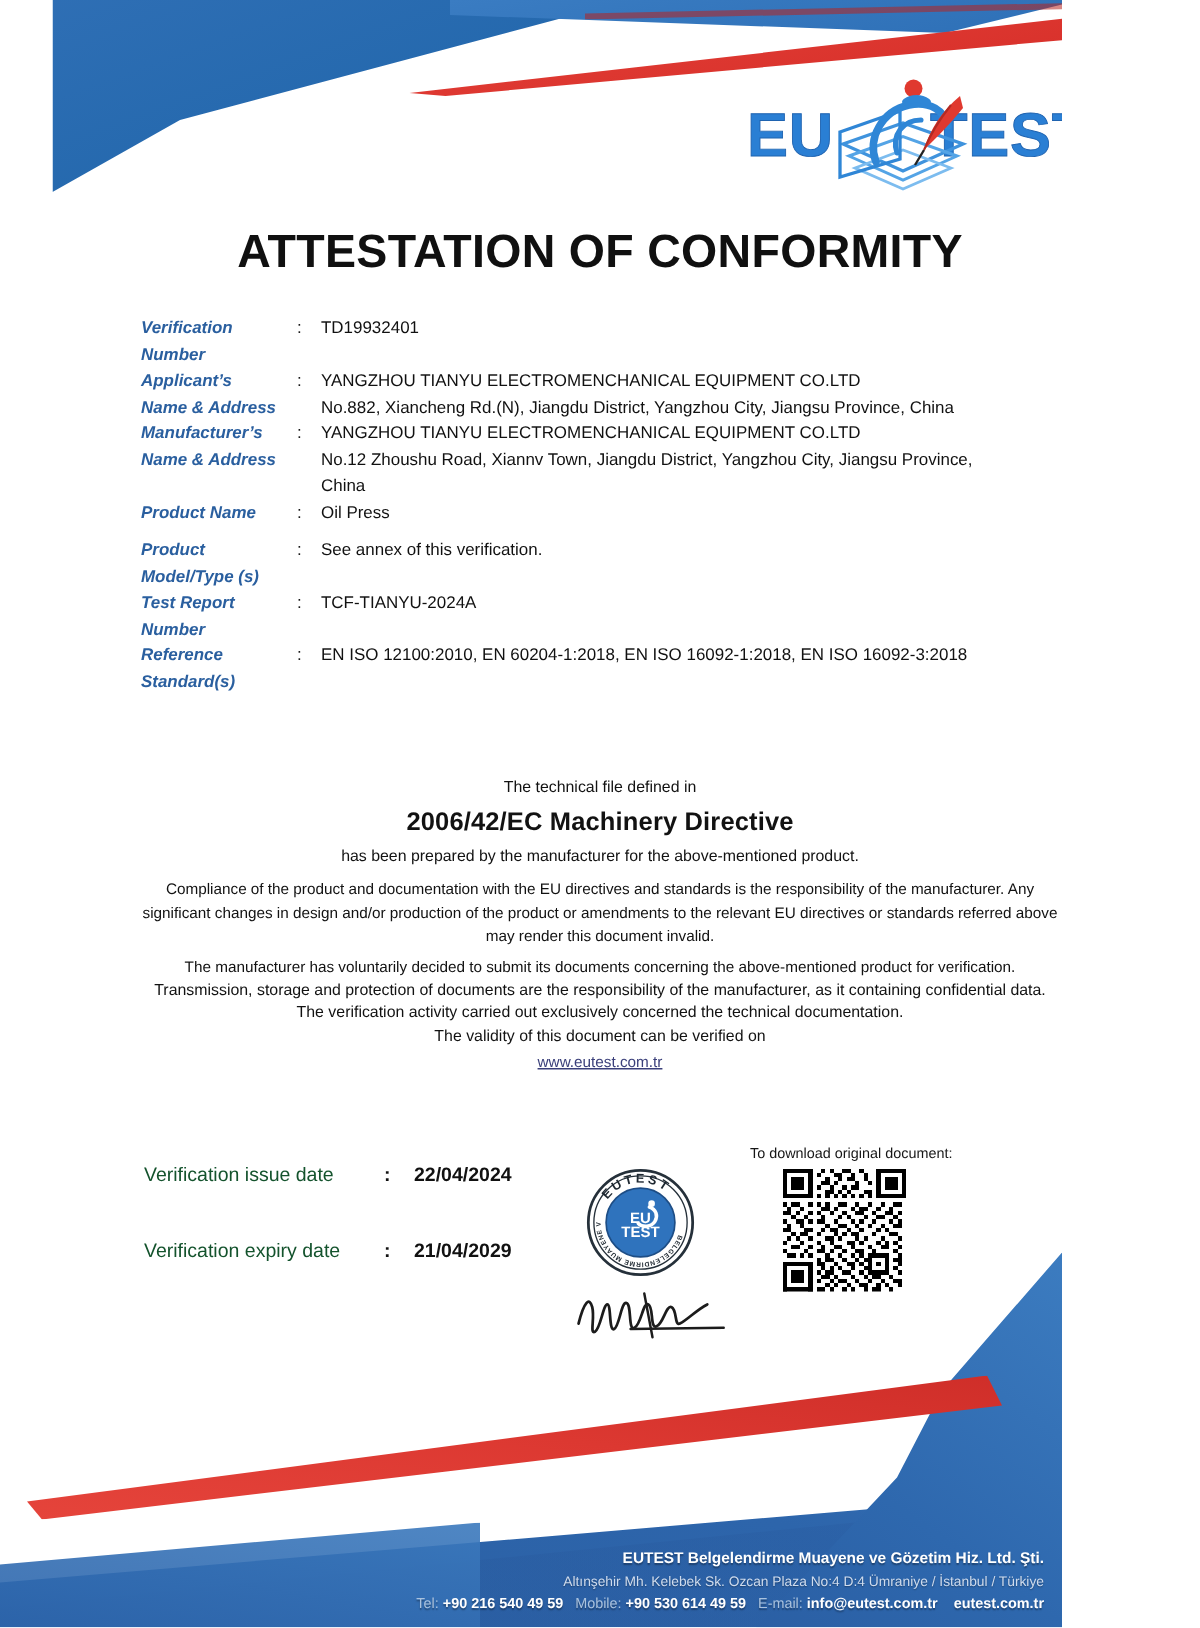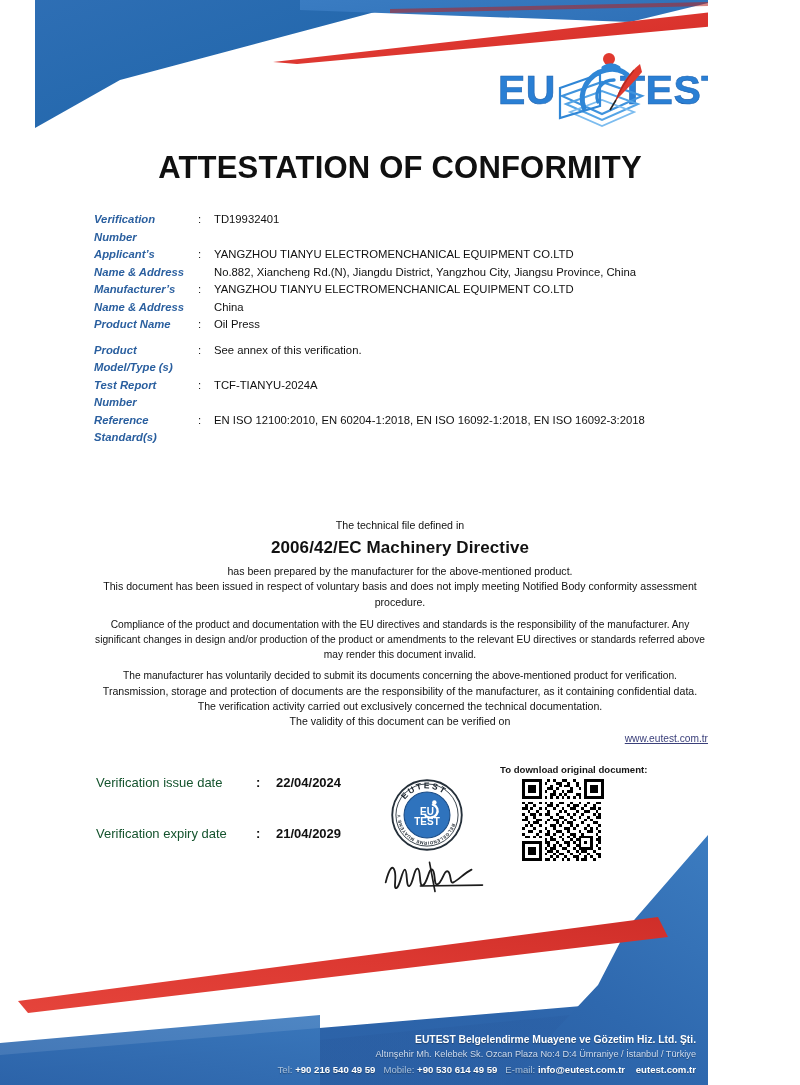--- a/index.html
+++ b/index.html
@@ -122,41 +122,41 @@
   }
   .st-line { font-size: 10.6px; line-height: 15.2px; }
   .st-directive {
     font-size: 17px; font-weight: bold; line-height: 26px;
     letter-spacing: .1px; margin: 2px 0 3px;
   }
   .st-para { font-size: 10.2px; line-height: 15.2px; margin-top: 7px; }
   .st-para2 { font-size: 10.2px; line-height: 15.2px; margin-top: 6px; }
   .st-link {
     font-size: 10.2px; line-height: 15.2px; margin-top: 2px;
-    color: #3a3f7a; text-decoration: underline; text-align: right;
+    color: #3a3f7a; text-decoration: underline;
   }
 
   
   .dates { position: absolute; top: 775px; left: 96px; width: 300px; }
   .drow { display: flex; align-items: baseline; }
   .drow + .drow { margin-top: 36px; }
   .dlabel {
     width: 160px; flex: 0 0 160px;
     color: #14532d; font-weight: normal; font-size: 13px;
   }
   .dcolon { width: 20px; flex: 0 0 20px; color: #111; font-size: 13px; font-weight: bold;}
   .dvalue { color: #111111; font-weight: bold; font-size: 13px; }
 
   
   .seal { position: absolute; top: 778px; left: 390px; width: 74px; height: 74px; }
   .signature { position: absolute; top: 855px; left: 380px; width: 110px; height: 42px; }
 
   
   .qr-block { position: absolute; top: 764px; left: 500px; }
-  .qr-caption { font-size: 9.6px; color: #161616; margin-bottom: 4px; font-weight: bold; }
+  .qr-caption { font-size: 9.6px; color: #161616; margin-bottom: 4px; }
   .qr-code { width: 82px; height: 82px; margin-left: 22px; background: #fff; }
 
   
   .footer {
     position: absolute; bottom: 8px; right: 12px;
     text-align: right; color: #e8eef7;
     text-shadow: 0 1px 1px rgba(0,0,0,.35);
     margin-left: 17px;
   }
   .f-company {
@@ -229,20 +229,21 @@
     </div>
 
     <div class="frow">
       <div class="flabel">
         <div>Manufacturer’s</div>
         <div>Name &amp; Address</div>
       </div>
       <div class="fcolon">:</div>
       <div class="fvalue">
         <span>YANGZHOU TIANYU ELECTROMENCHANICAL EQUIPMENT CO.LTD</span>
+        <span class="v2">No.12 Zhoushu Road, Xiannv Town, Jiangdu District, Yangzhou City,  Jiangsu Province,</span>
         <span class="v2">China</span>
       </div>
     </div>
 
     <div class="frow">
       <div class="flabel">
         <div>Product Name</div>
       </div>
       <div class="fcolon">:</div>
       <div class="fvalue">
@@ -284,21 +285,20 @@
         <span>EN ISO 12100:2010, EN 60204-1:2018, EN ISO 16092-1:2018, EN ISO 16092-3:2018</span>
       </div>
     </div>
 
   </div>
 
   <div class="statement">
     <div class="st-line">The technical file defined in</div>
     <div class="st-directive">2006/42/EC Machinery Directive</div>
     <div class="st-line">has been prepared by the manufacturer for the above-mentioned product.</div>
-    <div class="st-line">This document has been issued in respect of voluntary basis and does not imply meeting Notified Body conformity assessment procedure.</div>
     <div class="st-para">Compliance of the product and documentation with the EU directives and standards is the responsibility of the manufacturer. Any significant changes in design and/or production of the product or amendments to the relevant EU directives or standards referred above may render this document invalid.</div>
     <div class="st-para2">The manufacturer has voluntarily decided to submit its documents concerning the above-mentioned product for verification.</div>
     <div class="st-line">Transmission, storage and protection of documents are the responsibility of the manufacturer, as it containing confidential data.</div>
     <div class="st-line">The verification activity carried out exclusively concerned the technical documentation.</div>
     <div class="st-line">The validity of this document can be verified on</div>
     <div class="st-link">www.eutest.com.tr</div>
   </div>
 
   <div class="dates">
     <div class="drow">

